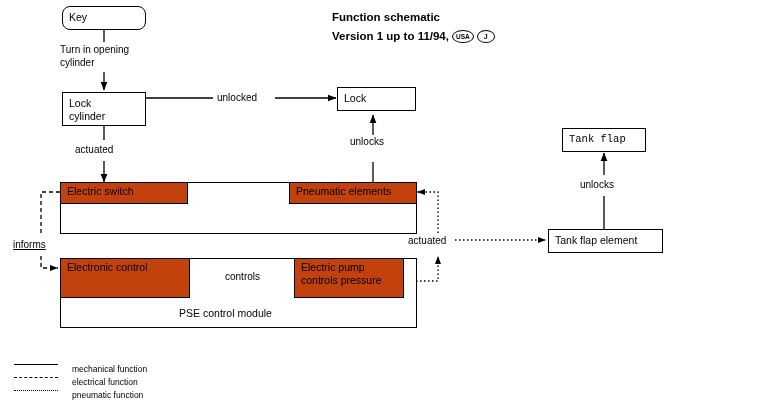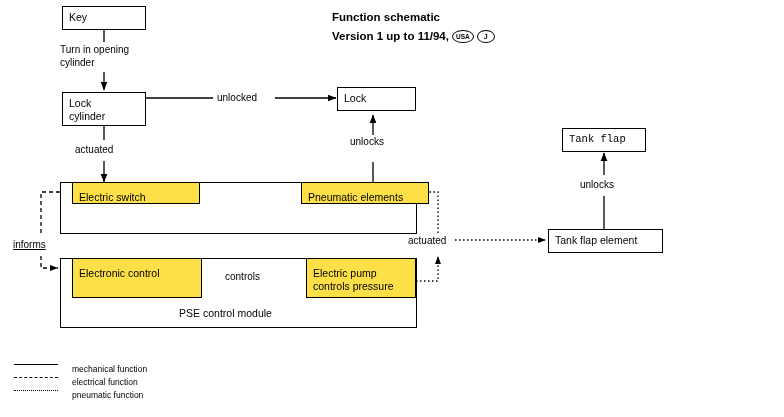--- a/index.html
+++ b/index.html
@@ -50,27 +50,26 @@
   }
   .container-box {
     position: absolute;
     border: 1.3px solid #000;
     background: #fff;
     box-sizing: border-box;
   }
   .sub-box {
     position: absolute;
     border: 1.3px solid #000;
-    background: #fde047;
+    background: #c2410c;
     box-sizing: border-box;
     font-size: 10.5px;
     line-height: 13px;
-    padding: 8px 6px 0 6px;
-    color: #000;
-    margin-left: 12px;
+    padding: 2px 6px 0 6px;
+    color: #000;
   }
   .module-label {
     position: absolute;
     font-size: 10.5px;
     color: #000;
     text-align: center;
   }
   .edge-label {
     position: absolute;
     font-size: 10px;
@@ -151,21 +150,21 @@
 
     <polyline points="404,281 438,281 438,256" fill="none" stroke="#000" stroke-width="1.3" stroke-dasharray="1.5,2.5" marker-end="url(#arrow-sm)"></polyline>
     <polyline points="438,233 438,192 417,192" fill="none" stroke="#000" stroke-width="1.3" stroke-dasharray="1.5,2.5" marker-end="url(#arrow-sm)"></polyline>
 
     <line x1="455" y1="240" x2="546" y2="240" stroke="#000" stroke-width="1.3" stroke-dasharray="1.5,2.5" marker-end="url(#arrow-sm)"></line>
 
     <line x1="604" y1="229" x2="604" y2="196" stroke="#000" stroke-width="1.3"></line>
     <line x1="604" y1="175" x2="604" y2="153" stroke="#000" stroke-width="1.3" marker-end="url(#arrow)"></line>
   </svg>
 
-  <div class="nodebox" style="left:62px; top:6px; width:84px; height:24px;">
+  <div class="nodebox" style="left:62px; top:6px; width:84px; height:24px;border-radius:8px;">
     <span>Key</span>
   </div>
 
   <div class="nodebox" style="left:62px; top:92px; width:84px; height:34px;">
     <div>Lock</div>
     <div>cylinder</div>
   </div>
 
   <div class="nodebox" style="left:337px; top:87px; width:79px; height:24px;">
     <span>Lock</span>

